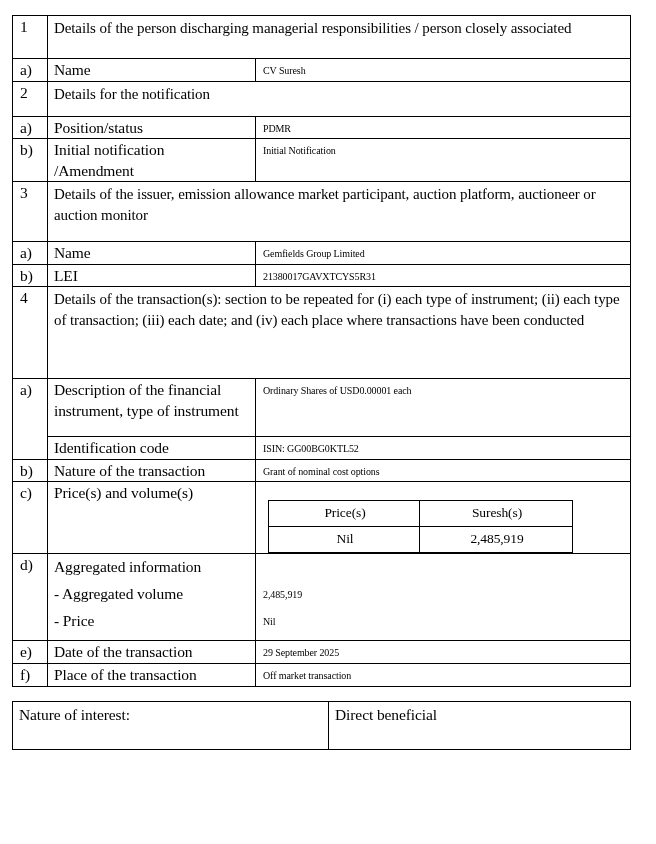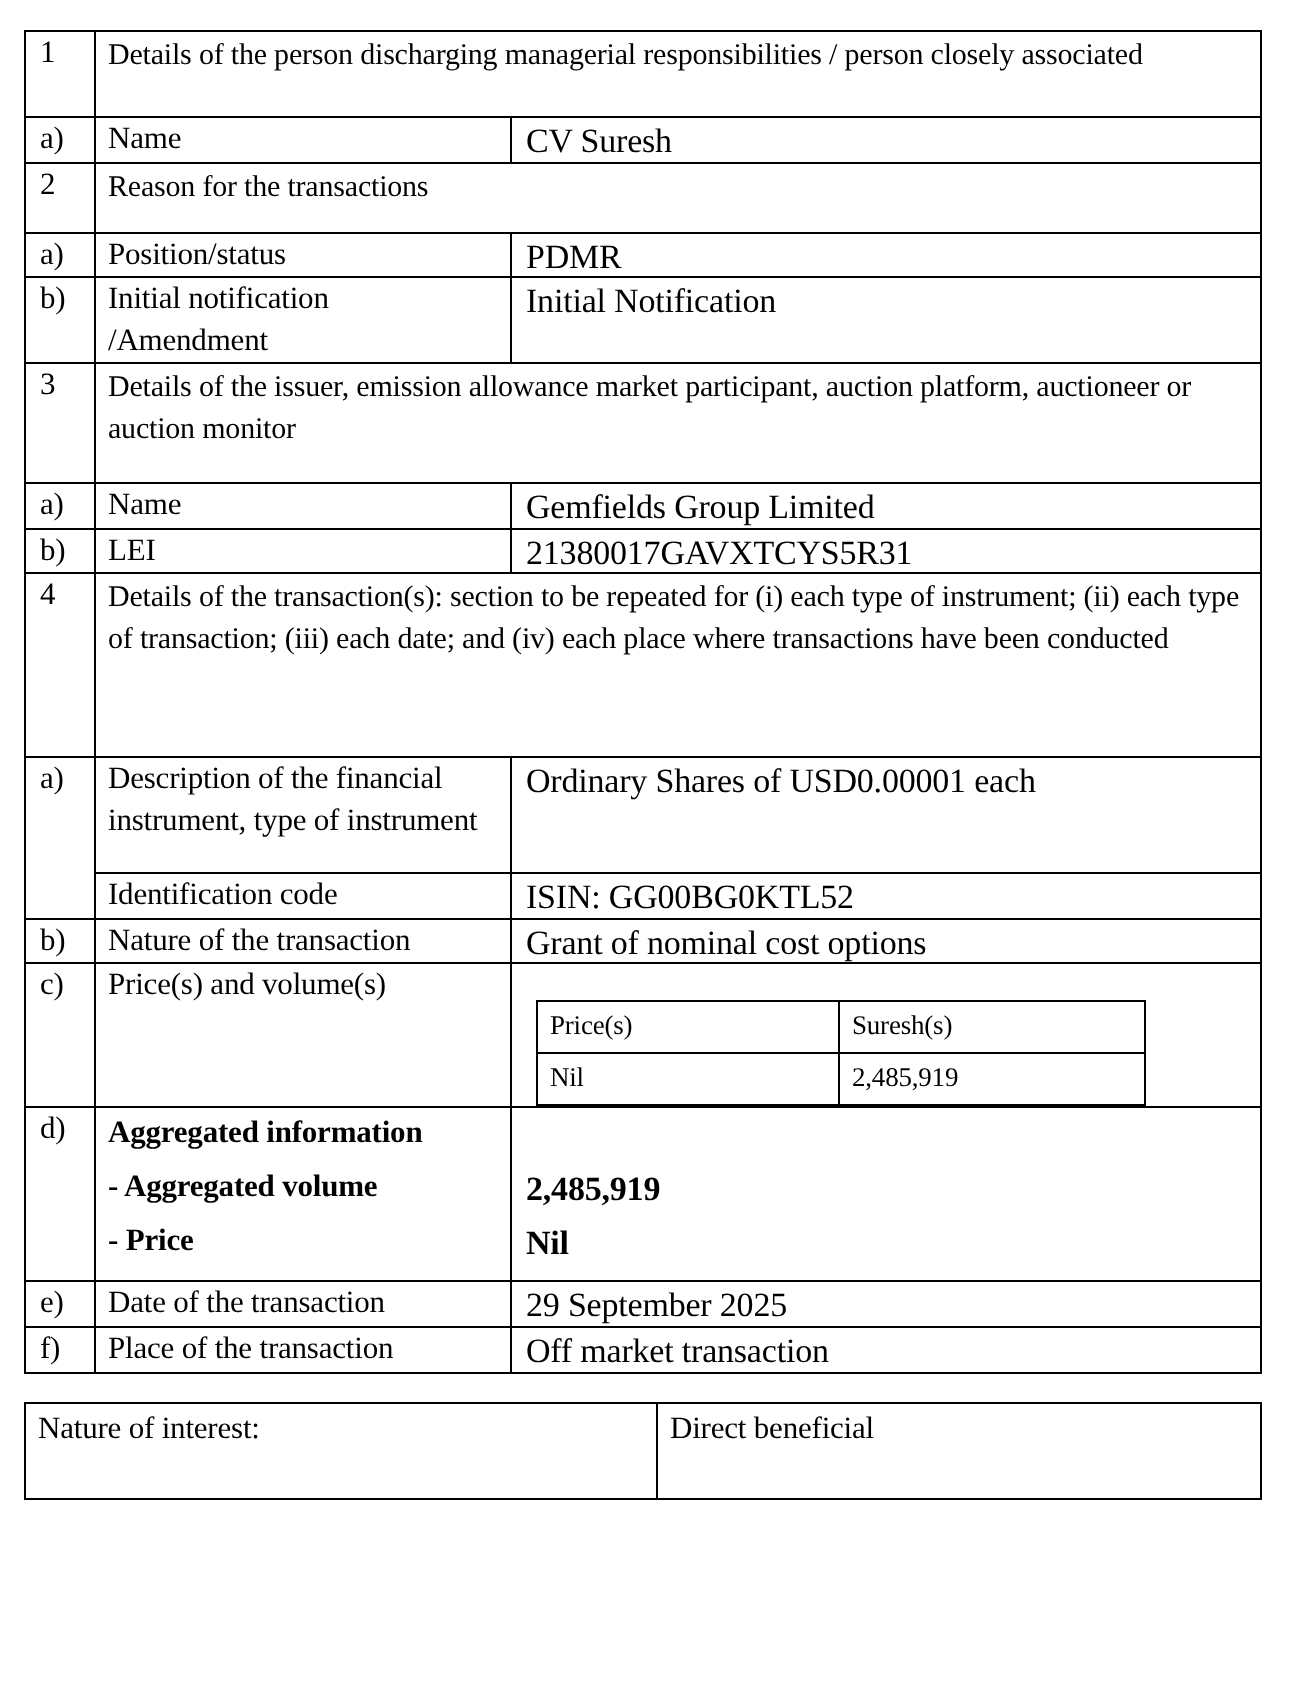--- a/index.html
+++ b/index.html
@@ -22,44 +22,44 @@
   table.main col.c3 { width: 375px; }
   table.main td {
     border: 1.5px solid #000;
     vertical-align: top;
     letter-spacing: -0.1px;
     overflow: hidden;
   }
   td.num   { font-size: 15.5px; line-height: 20px;  padding: 1px 2px 0 7px; }
   td.title { font-weight: normal; font-size: 15px; line-height: 20.5px; padding: 2px 10px 0 6px; }
   td.label { font-size: 15.5px; line-height: 20.5px; padding: 1px 10px 0 6px; }
-  td.value { font-size: 17px; line-height: 18px;  padding: 3px 6px 0 7px; margin-left: 28px; }
+  td.value { font-size: 10px; line-height: 18px;  padding: 3px 6px 0 7px; margin-left: 28px; }
 
   
   tr.rh43 { height: 43px; } tr.rh22 { height: 22px; } tr.rh35 { height: 35px; }
   tr.rh21 { height: 21px; } tr.rh42 { height: 42px; } tr.rh60 { height: 60px; }
   tr.rh92 { height: 92px; } tr.rh58 { height: 58px; } tr.rh20 { height: 20px; }
   tr.rh72 { height: 72px; } tr.rh73 { height: 73px; } tr.rh23 { height: 23px; }
 
   
   td.value-host { padding: 0; }
   table.inner { margin: 18px 0 0 12px; width: 304px; }
   table.inner col.ic1 { width: 151px; }
   table.inner col.ic2 { width: 153px; }
   table.inner td {
     border: 1.5px solid #000;
     font-size: 13.5px;
     line-height: 18px;
     padding: 3px 4px 2px 6px;
     vertical-align: top;
   }
-  table.inner tr { height: 26px; }
-
-  
-  .aggline { height: 27px; font-weight: bold; }
+  table.inner tr { height: 26px; text-align: center; }
+
+  
+  .aggline { height: 27px; }
   td.agg-label { padding-top: 3px; }
   td.agg-value { padding-top: 5px; }
 
   
   p.note {
     width: 636px;
     margin: 7px 0 0 0;
     font-size: 15.5px;
     line-height: 29px;
     letter-spacing: -0.1px;
@@ -99,21 +99,21 @@
     </tr>
 
     <tr class="rh22">
       <td class="num">a)</td>
       <td class="label">Name</td>
       <td class="value">CV Suresh</td>
     </tr>
 
     <tr class="rh35">
       <td class="num">2</td>
-      <td class="title" colspan="2">Reason for the transactions</td>
+      <td class="title" colspan="2">Details for the notification</td>
     </tr>
 
     <tr class="rh21">
       <td class="num">a)</td>
       <td class="label">Position/status</td>
       <td class="value">PDMR</td>
     </tr>
 
     <tr class="rh42">
       <td class="num">b)</td>

